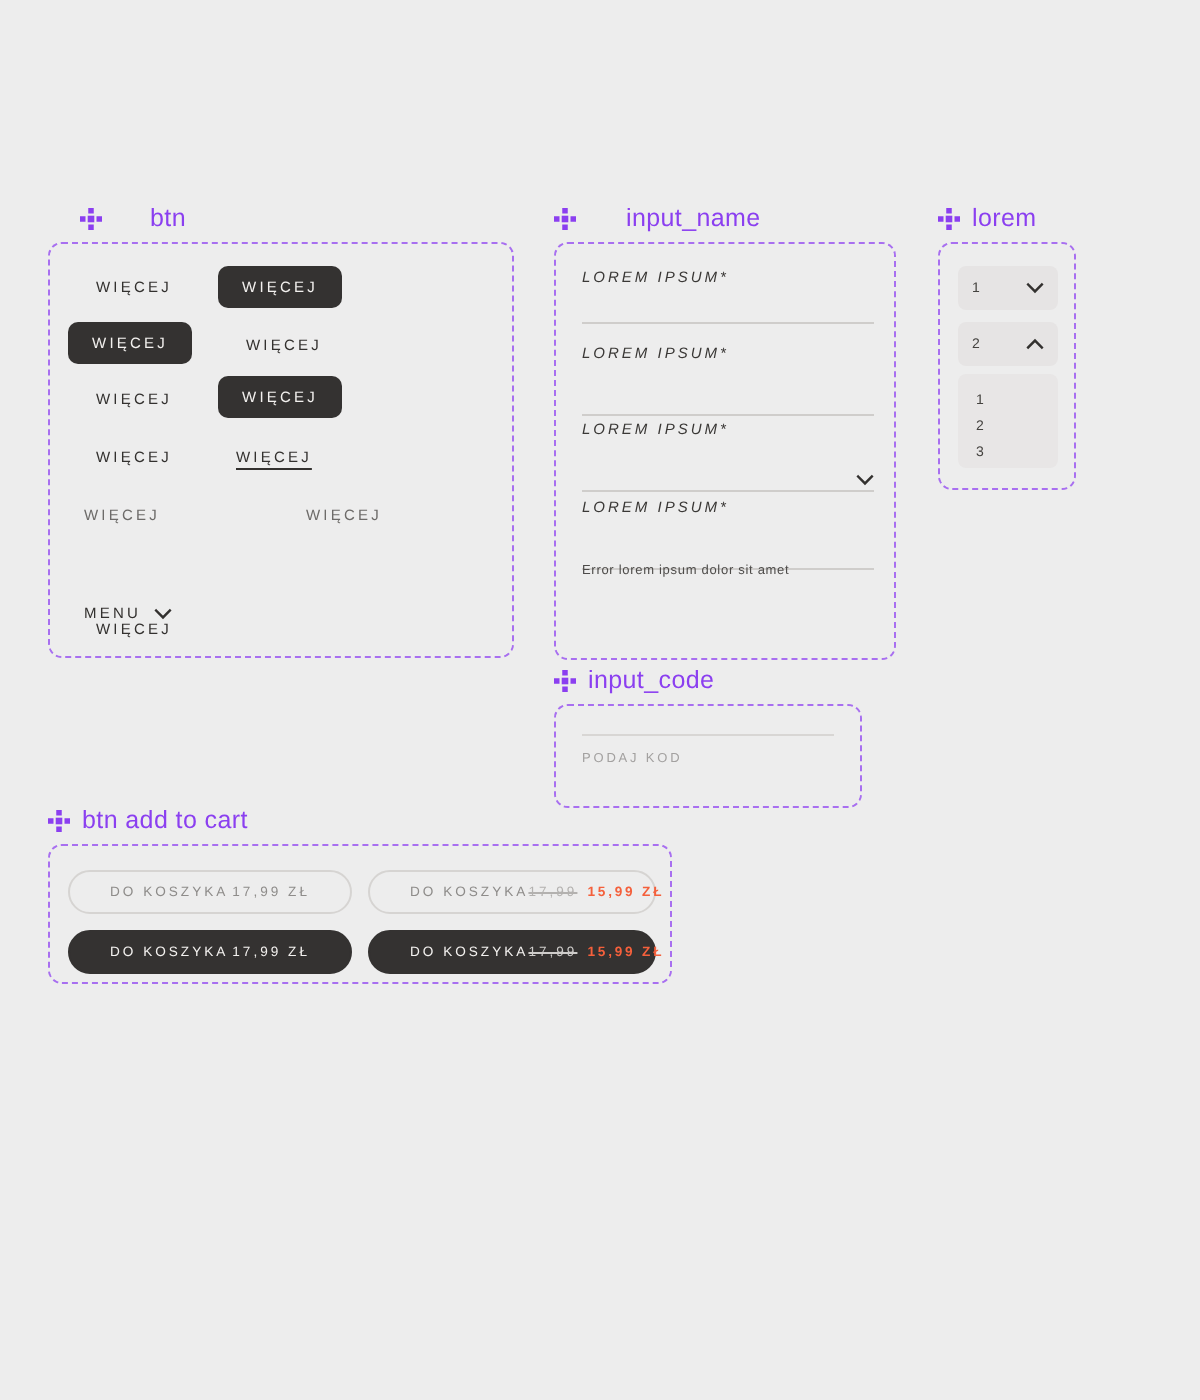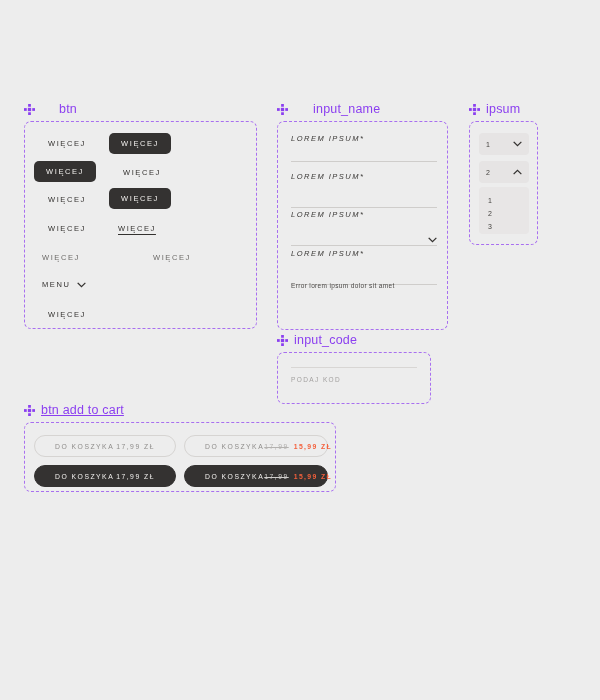--- a/index.html
+++ b/index.html
@@ -75,20 +75,21 @@
   }
 
   .btn-menu {
     position: absolute;
     display: flex;
     align-items: center;
     gap: 7px;
     font-size: 7.5px;
     letter-spacing: 1.6px;
     color: #33312f;
+    margin-top: 22px;
   }
   .caret { width: 9px; height: 6px; display: block; }
 
   
   #panel-input-name { left: 277px; top: 121px; width: 171px; height: 209px; }
 
   .field {
     position: absolute;
     left: 13px;
     width: 146px;
@@ -201,21 +202,21 @@
   .cart-label { padding-left: 14px; }
   .cart-price { margin-left: auto; padding-right: 14px; display: flex; align-items: center; gap: 5px; }
   .price-old { text-decoration: line-through; }
   .cart-btn.outline .price-old { color: #b3b1af; }
   .cart-btn.solid .price-old { color: #cfcdcb; }
   .price-new { color: #f4603c; font-weight: bold; letter-spacing: 1.4px; }
 </style>
 </head>
 <body>
 
-<div class="section-head" style="left:24px; top:102px;gap:24px;">
+<div class="section-head" style="left:40px; top:102px;gap:24px;">
   <svg class="sparkle" viewBox="0 0 12 12">
     <rect x="4.5" y="0" width="3" height="3" fill="#8b3ff0"></rect>
     <rect x="0" y="4.5" width="3" height="3" fill="#8b3ff0"></rect>
     <rect x="9" y="4.5" width="3" height="3" fill="#8b3ff0"></rect>
     <rect x="4.5" y="9" width="3" height="3" fill="#8b3ff0"></rect>
     <rect x="4.2" y="4.2" width="3.6" height="3.6" fill="#8b3ff0"></rect>
   </svg>
   <span class="sec-label">btn</span>
 </div>
 
@@ -291,21 +292,21 @@
 </div>
 
 <div class="section-head" style="left:469px; top:102px;">
   <svg class="sparkle" viewBox="0 0 12 12">
     <rect x="4.5" y="0" width="3" height="3" fill="#8b3ff0"></rect>
     <rect x="0" y="4.5" width="3" height="3" fill="#8b3ff0"></rect>
     <rect x="9" y="4.5" width="3" height="3" fill="#8b3ff0"></rect>
     <rect x="4.5" y="9" width="3" height="3" fill="#8b3ff0"></rect>
     <rect x="4.2" y="4.2" width="3.6" height="3.6" fill="#8b3ff0"></rect>
   </svg>
-  <span class="sec-label">ipsum</span>
+  <span class="sec-label">lorem</span>
 </div>
 
 <div class="panel" id="panel-select">
   <div class="select-box" style="left:9px; top:11px; width:50px; height:22px;">
     <span>1</span>
     <svg width="9" height="6" viewBox="0 0 10 7">
       <path d="M1 1.5 L5 5.5 L9 1.5" stroke="#33312f" stroke-width="1.4" fill="none" stroke-linecap="square"></path>
     </svg>
   </div>
 
@@ -334,21 +335,21 @@
   <span class="sec-label">input_code</span>
 </div>
 
 <div class="panel" id="panel-input-code">
   <div class="code-field">
     <div class="code-line"></div>
     <input class="code-input" type="text" placeholder="PODAJ KOD" style="">
   </div>
 </div>
 
-<div class="section-head" style="left:24px; top:403px;text-decoration:underline;">
+<div class="section-head" style="left:24px; top:403px;">
   <svg class="sparkle" viewBox="0 0 12 12">
     <rect x="4.5" y="0" width="3" height="3" fill="#8b3ff0"></rect>
     <rect x="0" y="4.5" width="3" height="3" fill="#8b3ff0"></rect>
     <rect x="9" y="4.5" width="3" height="3" fill="#8b3ff0"></rect>
     <rect x="4.5" y="9" width="3" height="3" fill="#8b3ff0"></rect>
     <rect x="4.2" y="4.2" width="3.6" height="3.6" fill="#8b3ff0"></rect>
   </svg>
   <span class="sec-label">btn add to cart</span>
 </div>
 

